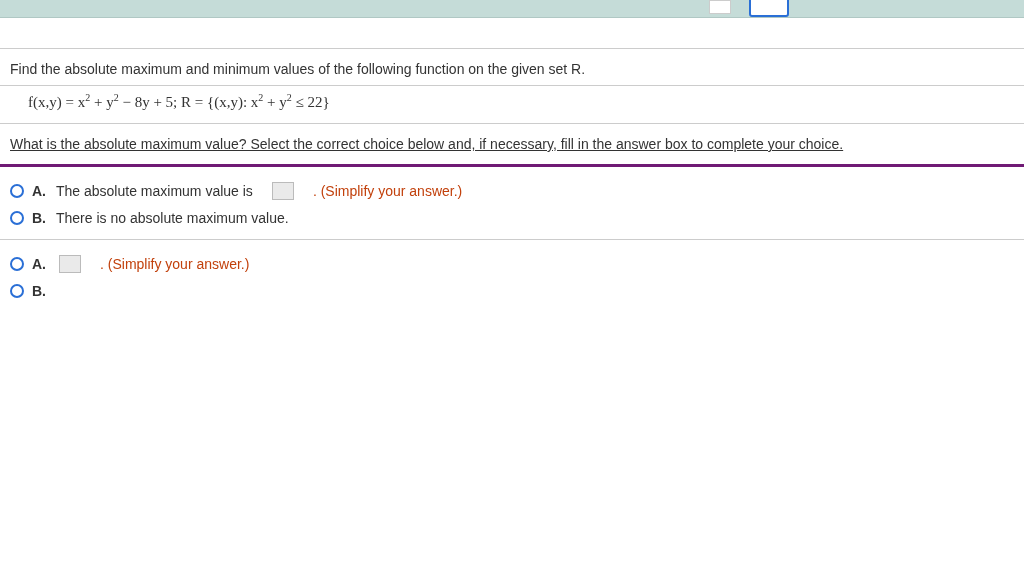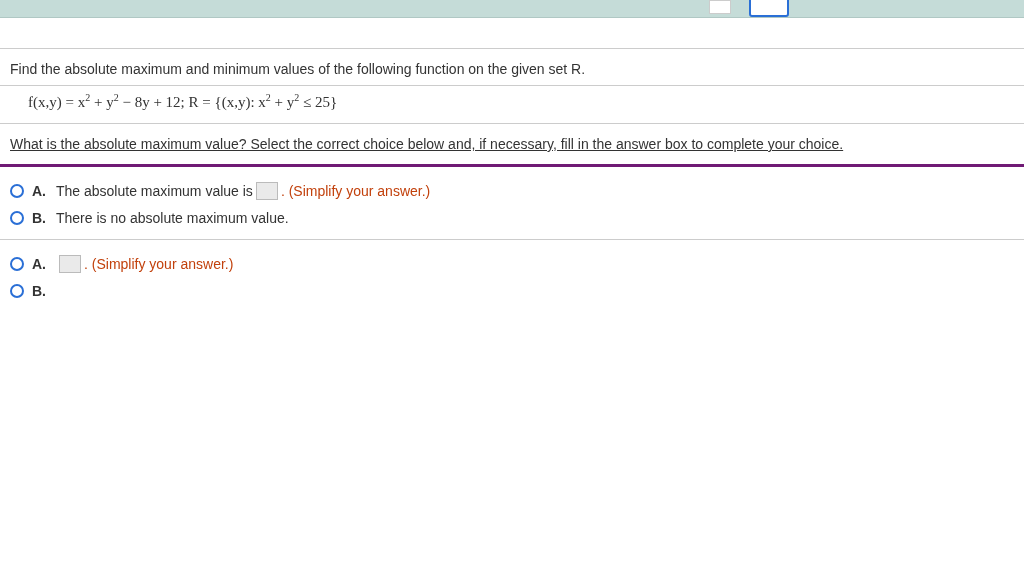--- a/index.html
+++ b/index.html
@@ -72,21 +72,21 @@
     border-radius: 50%;
     margin-right: 8px;
     flex-shrink: 0;
     background: #fff;
   }
   .choice-label {
     font-weight: bold;
     margin-right: 8px;
     min-width: 16px;
   }
-  .choice-text { display: flex; align-items: center; gap: 0; flex-wrap: wrap;}
+  .choice-text { display: flex; align-items: center; gap: 16px; flex-wrap: wrap;}
   .answer-box {
     display: inline-block;
     width: 22px;
     height: 18px;
     background: #eaeaea;
     border: 1px solid #bbb;
     margin: 0 3px;
     vertical-align: middle;
   }
   .hint { color: #c2410c; }
@@ -102,21 +102,21 @@
   </div>
 </div>
 
 <div class="content">
 
   <div class="section question-intro">
     <span>Find the absolute maximum and minimum values of the following function on the given set R.</span>
   </div>
 
   <div class="equation-row">
-    <span>f(x,y) = x</span><span class="sup">2</span><span> + y</span><span class="sup">2</span><span> − 8y + 12; R = {(x,y): x</span><span class="sup">2</span><span> + y</span><span class="sup">2</span><span> ≤ 25}</span>
+    <span>f(x,y) = x</span><span class="sup">2</span><span> + y</span><span class="sup">2</span><span> − 8y + 5; R = {(x,y): x</span><span class="sup">2</span><span> + y</span><span class="sup">2</span><span> ≤ 22}</span>
   </div>
 
   <div class="prompt-line">
     <span>What is the absolute maximum value? Select the correct choice below and, if necessary, fill in the answer box to complete your choice.</span>
   </div>
 
   <div class="choices">
     <div class="choice-row">
       <div class="radio"></div>
       <span class="choice-label">A.</span>

